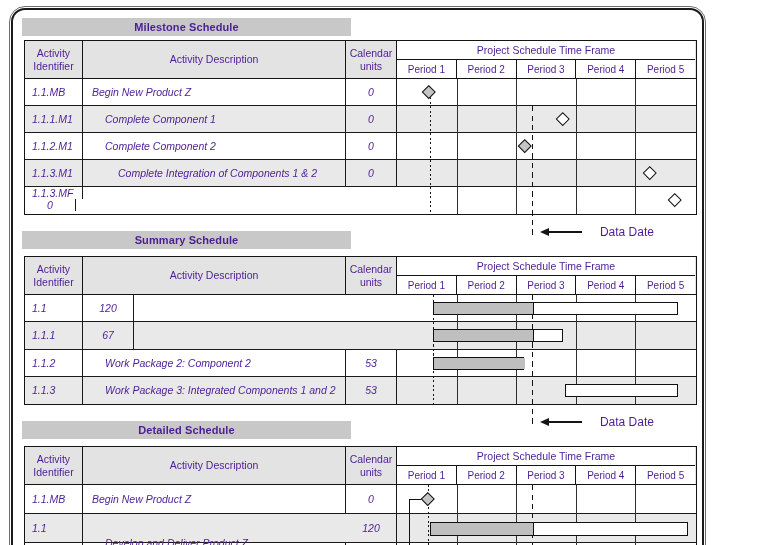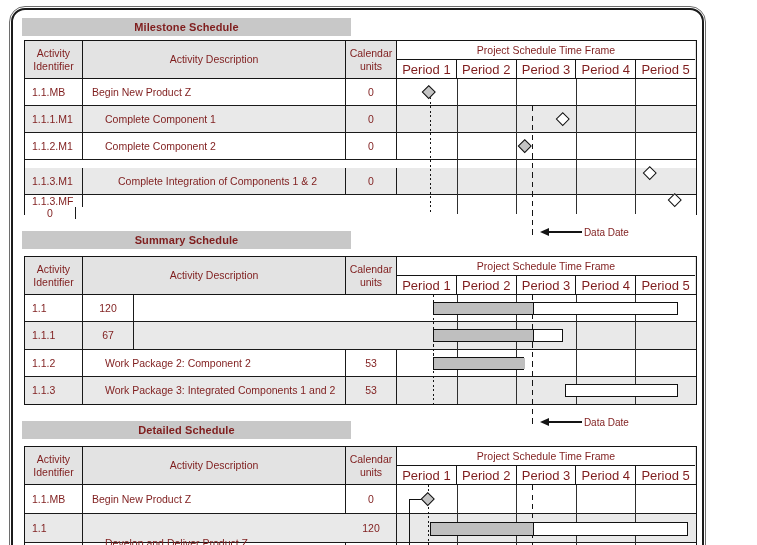--- a/index.html
+++ b/index.html
@@ -1,20 +1,20 @@
 <!DOCTYPE html>
 <html><head>
 <meta charset="utf-8">
 <style>
   * { box-sizing: border-box; margin: 0; padding: 0; }
   html, body { background: #fff; }
   .canvas {
     position: relative; width: 757px; height: 545px; overflow: hidden;
     background: #fff; font-family: "Liberation Sans", "DejaVu Sans", sans-serif;
-    color: #7f1d1d;
+    color: #4c1d95;
   }
   .frame {
     position: absolute; left: 11px; top: 8px; width: 693px; height: 640px;
     border: 2px solid #1b1b1b; border-radius: 14px;
     outline: 1px solid #6e6e6e; outline-offset: 1px;
   }
   .section { position: absolute; inset: 0; pointer-events: none; }
   .title-bar {
     position: absolute; left: 22px; width: 329px; height: 18px;
     display: flex; align-items: center; justify-content: center;
@@ -30,24 +30,24 @@
     font-size: 10.5px; line-height: 1.2; white-space: pre-line;
   }
   .th-id    { width: 58px;  border-right: 1px solid #141414; }
   .th-desc  { width: 263px; border-right: 1px solid #141414; }
   .th-units { width: 51px;  border-right: 1px solid #141414; }
   .th-gantt { width: 298px; display: flex; flex-direction: column; background: #fff; }
   .th-timeframe { height: 19px; border-bottom: 1px solid #141414;
     display: flex; align-items: center; justify-content: center; font-size: 10.5px; }
   .th-periods { flex: 1; display: flex; }
   .th-period { flex: 1; display: flex; align-items: center; justify-content: center;
-    font-size: 13px; border-right: 1px solid #141414; }
+    font-size: 10px; border-right: 1px solid #141414; }
   .th-period:last-child { border-right: none; }
   .tbody { position: relative; }
-  .trow { display: flex; border-bottom: 1px solid #1a1a1a; background: #fff; }
+  .trow { display: flex; border-bottom: 1px solid #1a1a1a; background: #fff; font-style: italic; }
   .trow.last { border-bottom: none; }
   .td { font-size: 10.5px; display: flex; align-items: center; }
   .td-id    { width: 58px;  padding-left: 7px; border-right: 1px solid #1a1a1a; }
   .td-desc  { width: 263px; border-right: 1px solid #1a1a1a; }
   .td-units { width: 51px;  justify-content: center; border-right: 1px solid #1a1a1a; }
   .td-gantt { flex: 1; }
   .gantt-overlay { position: absolute; left: 372px; top: 0; width: 298px; pointer-events: none; }
   .grid-v { position: absolute; top: 0; bottom: 0; width: 1px; background: #2f2f2f; }
   .dot-line { position: absolute; width: 1px;
     background: repeating-linear-gradient(to bottom, #141414 0 2px, transparent 2px 4.5px); }
@@ -57,21 +57,21 @@
   .bar-done { position: absolute; left: 0; top: 0; bottom: 0; border-right: 1px solid #111; }
   .bar-done.full { border-right: none; }
   .diamond { position: absolute; width: 9.5px; height: 9.5px;
     border: 1.3px solid #111; background: #fff; transform: rotate(45deg); }
   .conn-h { position: absolute; height: 1.4px; background: #111; }
   .conn-v { position: absolute; width: 1.4px; background: #111; }
   .dd-annot { position: absolute; display: flex; align-items: center; height: 14px; }
   .arrow-left { width: 0; height: 0; border-top: 4.5px solid transparent;
     border-bottom: 4.5px solid transparent; border-right: 9px solid #141414; }
   .arrow-shaft { width: 33px; height: 1.4px; background: #141414; }
-  .dd-label { font-size: 10px; margin-left: 2px; white-space: nowrap; }
+  .dd-label { font-size: 12px; margin-left: 18px; white-space: nowrap; }
 </style>
 </head>
 <body>
 
 <div class="canvas">
   <div class="frame"></div>
   <div id="sections-root">
       <div class="section">
         <div class="title-bar" style="top: 18px; background: rgb(200, 200, 200);">Milestone Schedule</div>
         <div class="sched-table" style="top: 40px;">
@@ -104,21 +104,21 @@
               <div class="td td-desc" style="padding-left: 22px;">Complete Component 1</div>
               <div class="td td-units">0</div>
               <div class="td td-gantt"></div>
             </div>
             <div class="trow" style="height: 27px;">
               <div class="td td-id">1.1.2.M1</div>
               <div class="td td-desc" style="padding-left: 22px;">Complete Component 2</div>
               <div class="td td-units">0</div>
               <div class="td td-gantt"></div>
             </div>
-            <div class="trow" style="height: 27px; background: rgb(233, 233, 233); margin-top: 8px;">
+            <div class="trow" style="height: 27px; background: rgb(233, 233, 233);">
               <div class="td td-id">1.1.3.M1</div>
               <div class="td td-desc" style="padding-left: 35px;">Complete Integration of Components 1 &amp; 2</div>
               <div class="td td-units">0</div>
               <div class="td td-gantt"></div>
             </div>
             <div class="trow last" style="height: 27px; flex-direction: column;">
               <div class="td td-id">1.1.3.MF</div>
               <div class="td td-units">0</div>
               <div class="td td-gantt"></div>
             </div>

